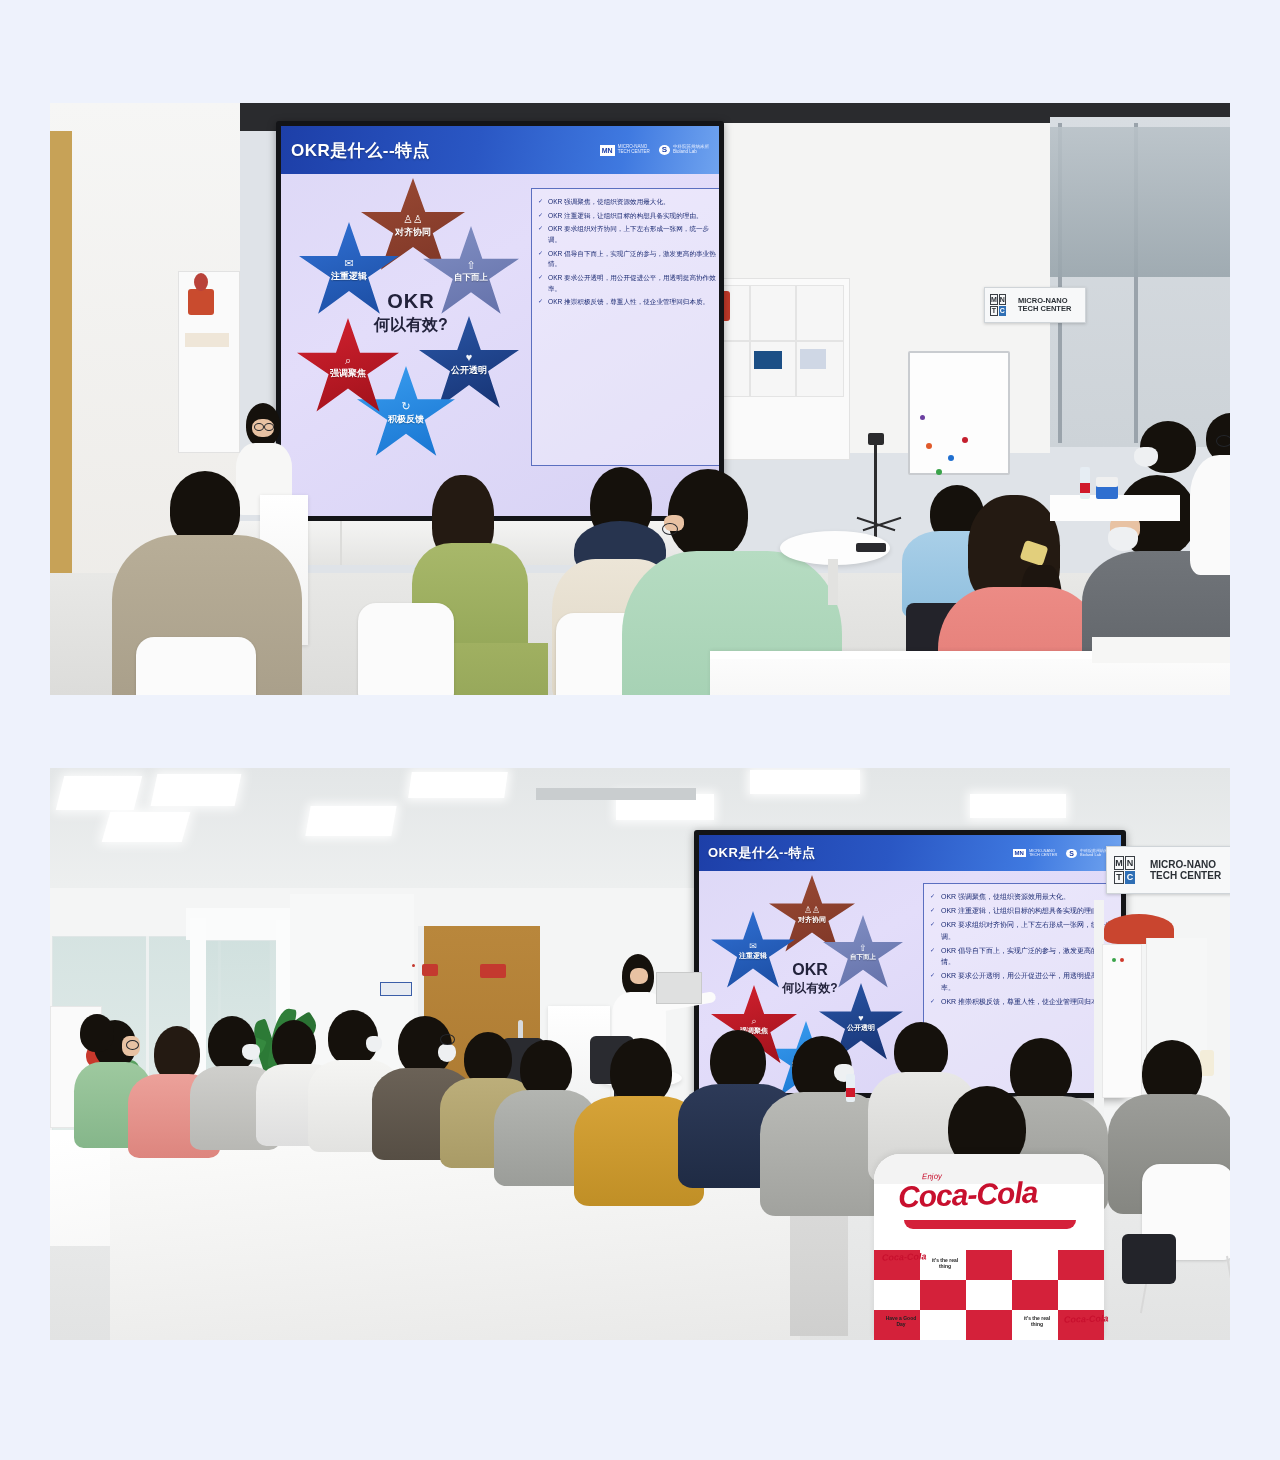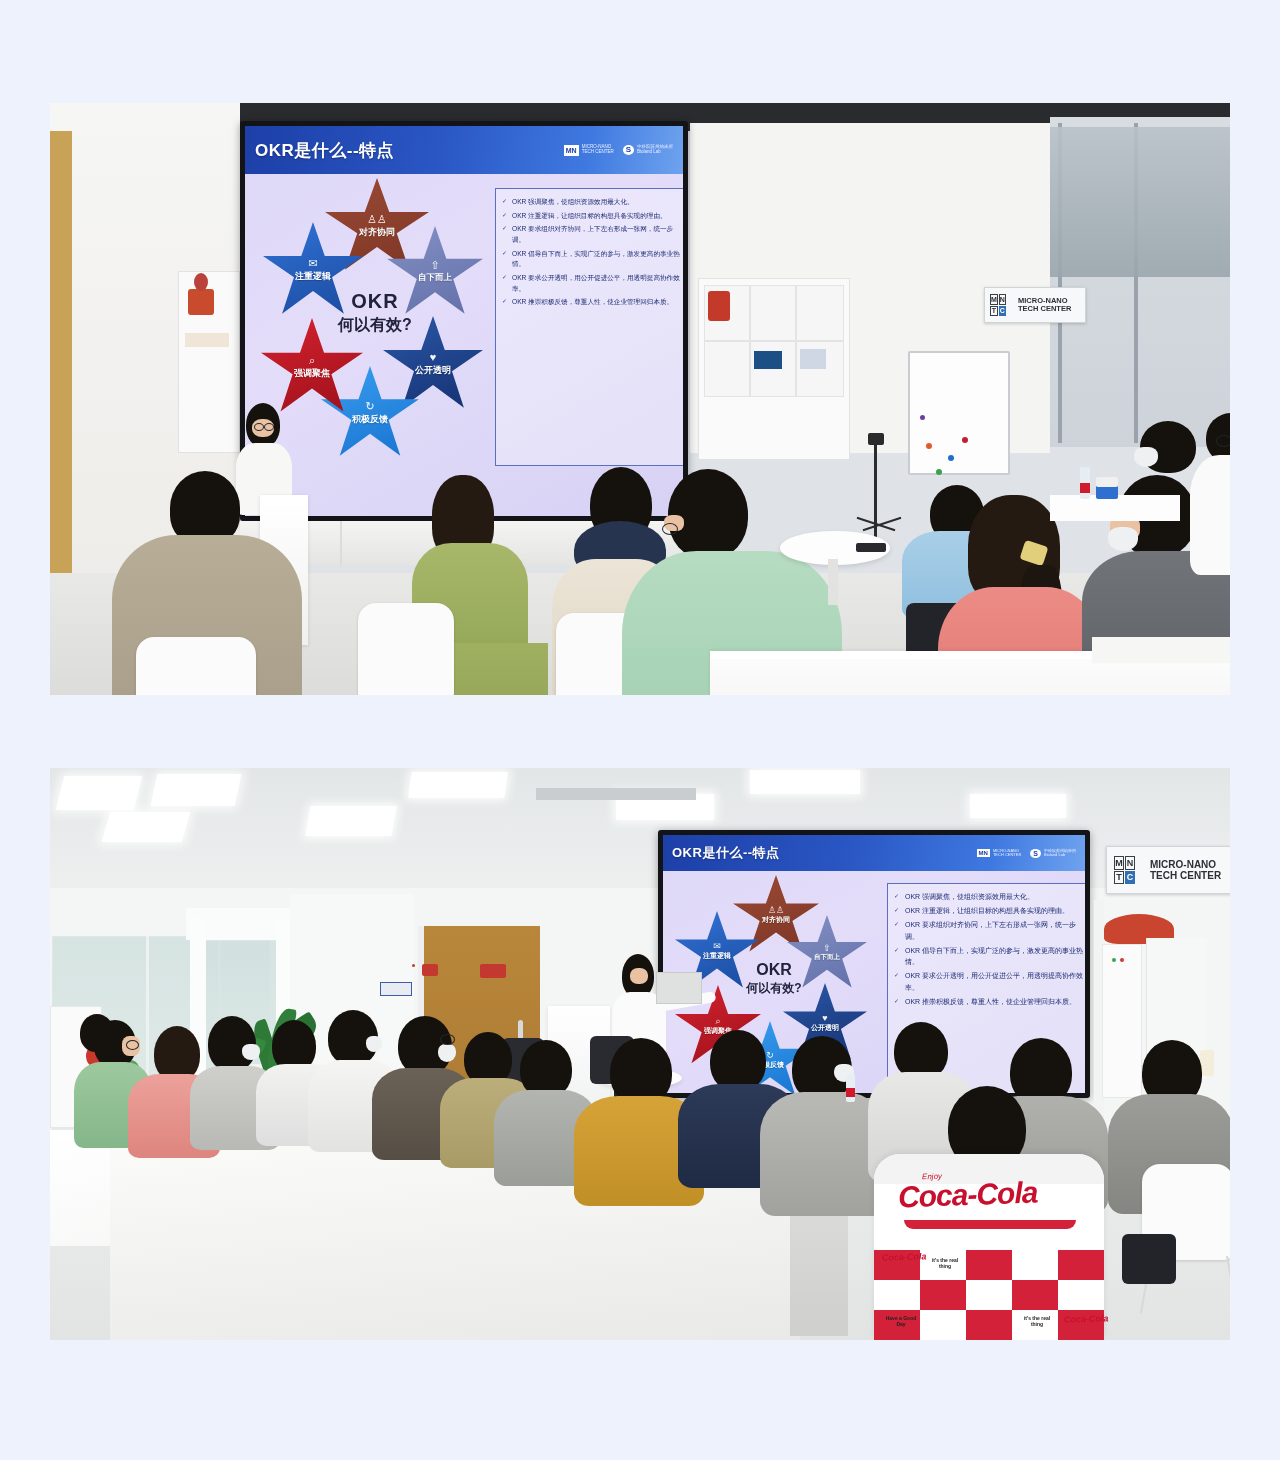--- a/index.html
+++ b/index.html
@@ -20,21 +20,21 @@
 
   
   .wall{position:absolute;background:#f2f3f2;}
   .ceil{position:absolute;background:#e9ebec;}
 
   
   .b{position:absolute;}
 
   
   .tv{position:absolute;background:#131417;border-radius:3px;
-      box-shadow:0 2px 8px rgba(0,0,0,.35);}
+      box-shadow:0 2px 8px rgba(0,0,0,.35);margin-left:36px;}
   .slide{position:absolute;left:5px;top:5px;right:5px;bottom:5px;
       background:linear-gradient(150deg,#ddd8f6 0%,#e3ddfa 40%,#d7d2f4 100%);
       overflow:hidden;}
   .slide-head{position:absolute;left:0;top:0;right:0;
       background:linear-gradient(100deg,#1d3fa8 0%,#2a57c4 45%,#3f79e0 78%,#6fa3ef 100%);
       display:flex;align-items:center;}
   .slide-title{color:#fff;font-weight:bold;letter-spacing:.5px;
       text-shadow:0 1px 2px rgba(0,0,0,.3);white-space:nowrap;}
   .logos{margin-left:auto;display:flex;align-items:center;gap:9px;}
   .logo{display:flex;align-items:center;gap:3px;}

